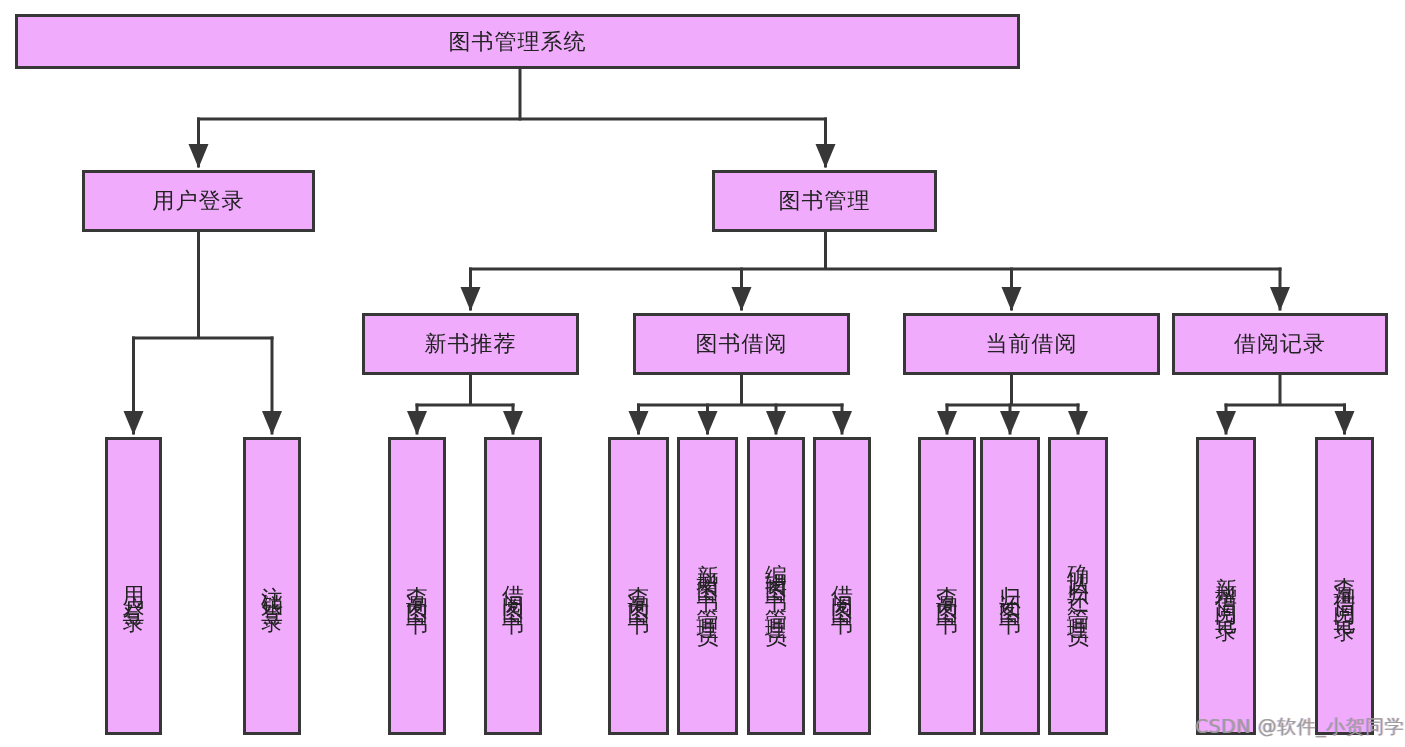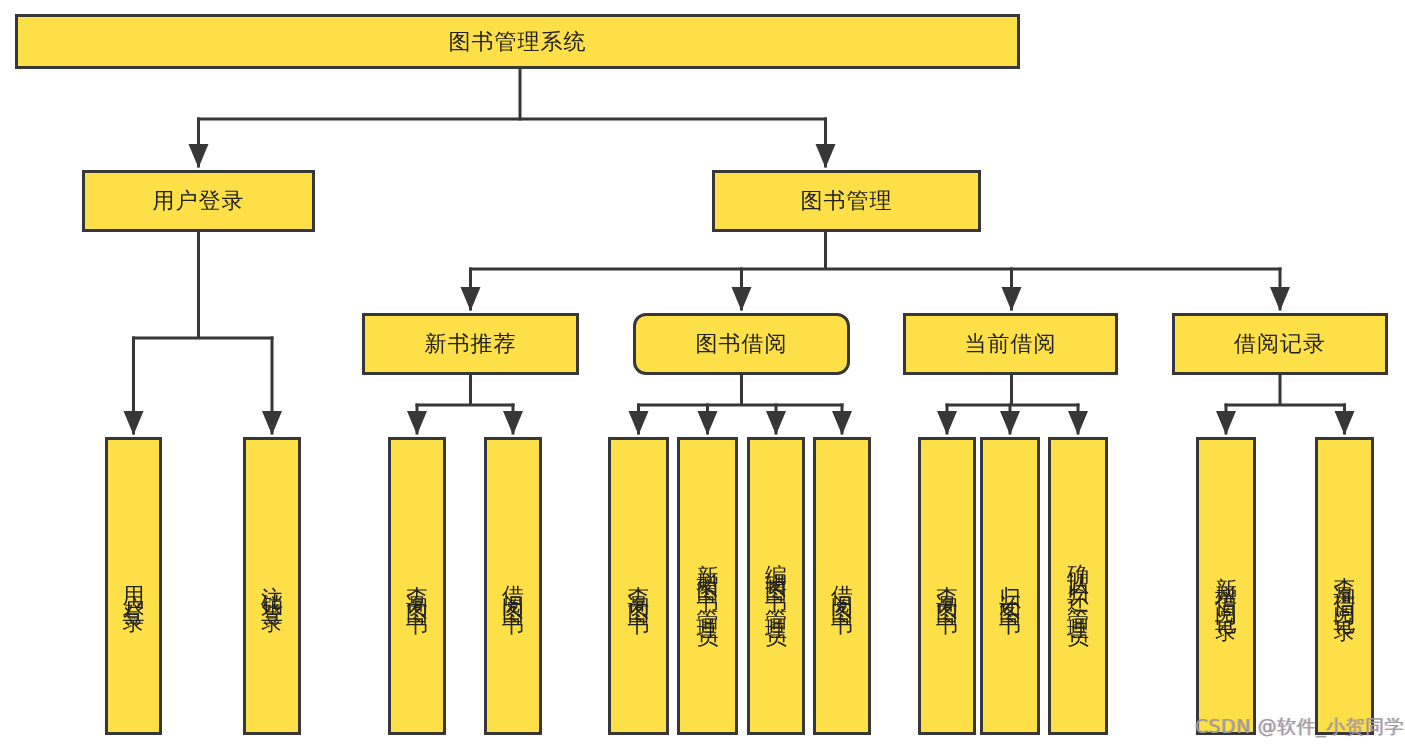--- a/index.html
+++ b/index.html
@@ -13,21 +13,21 @@
   }
   #edges {
     position: absolute;
     left: 0; top: 0;
     width: 1405px; height: 747px;
     z-index: 0;
   }
   .box {
     position: absolute;
     box-sizing: border-box;
-    background: #fde047;
+    background: #f0abfc;
     border: 3px solid #373737;
     color: #222222;
     display: flex;
     align-items: center;
     justify-content: center;
     font-size: 22px;
     letter-spacing: 1px;
     z-index: 1;
     white-space: nowrap;
   }
@@ -94,25 +94,25 @@
       <path d="M1010 405 V433" marker-end="url(#arw)"></path>
       <path d="M1078 405 V433" marker-end="url(#arw)"></path>
       <path d="M1226 405 V433" marker-end="url(#arw)"></path>
       <path d="M1344.5 405 V433" marker-end="url(#arw)"></path>
     </g>
   </svg>
 
   <div class="box" style="left:15px;top:14px;width:1005px;height:55px;">图书管理系统</div>
 
   <div class="box" style="left:82px;top:170px;width:233px;height:62px;">用户登录</div>
-  <div class="box" style="left:712px;top:170px;width:269px;height:62px;">图书管理</div>
+  <div class="box" style="left:712px;top:170px;width:225px;height:62px;">图书管理</div>
 
   <div class="box" style="left:362px;top:313px;width:217px;height:62px;text-align:center;">新书推荐</div>
-  <div class="box" style="left:633px;top:313px;width:217px;height:62px;border-radius:13px;">图书借阅</div>
-  <div class="box" style="left:903px;top:313px;width:215px;height:62px;">当前借阅</div>
+  <div class="box" style="left:633px;top:313px;width:217px;height:62px;">图书借阅</div>
+  <div class="box" style="left:903px;top:313px;width:257px;height:62px;">当前借阅</div>
   <div class="box" style="left:1172px;top:313px;width:216px;height:62px;">借阅记录</div>
 
   <div class="box vbox" style="left:105px;top:437px;width:57px;height:298px;">
     <span class="vtext">用户登录</span>
   </div>
   <div class="box vbox" style="left:243px;top:437px;width:58px;height:298px;">
     <span class="vtext">注销登录</span>
   </div>
 
   <div class="box vbox" style="left:388px;top:437px;width:58px;height:298px;">

